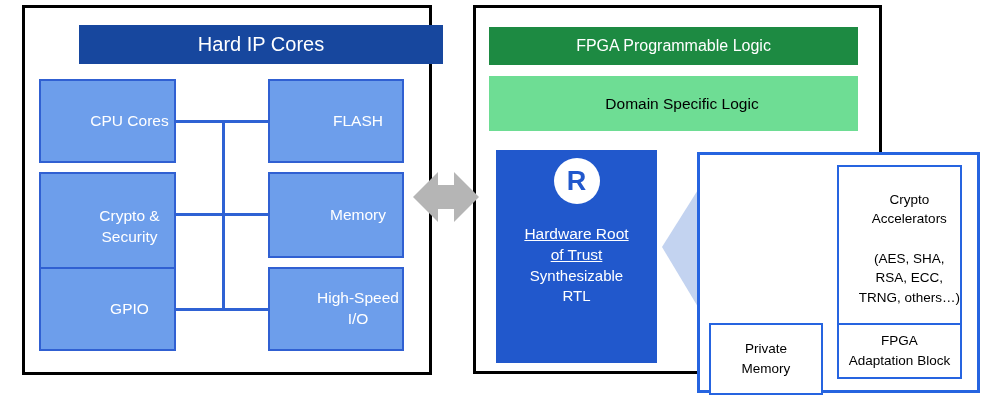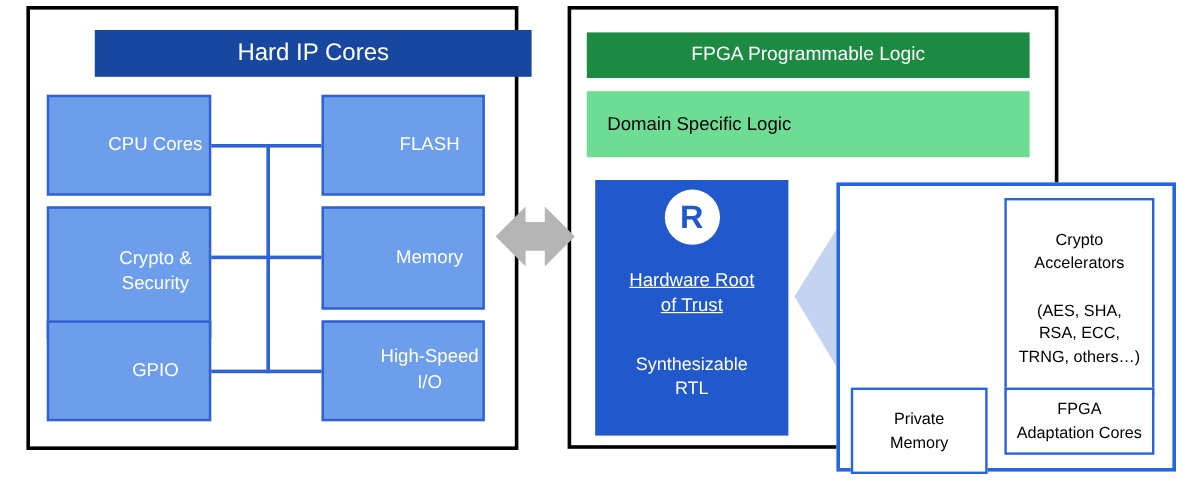--- a/index.html
+++ b/index.html
@@ -66,42 +66,42 @@
   #panel-arrow { left: 412px; top: 170px; width: 68px; height: 54px; z-index: 4; }
 
   
   #fpga-header {
     left: 13px; top: 19px; width: 369px; height: 38px;
     background: #1D8A42; color: #ffffff; font-size: 16px;
   }
   #dsl-bar {
     left: 13px; top: 68px; width: 369px; height: 55px;
     background: #6EDD94; color: #000000; font-size: 15.5px;
-    justify-content: flex-start;
+    justify-content: center;
     padding-left: 17px;
     text-align: left;
   }
   #rot-box {
     position: absolute;
     left: 20px; top: 142px; width: 161px; height: 213px;
     background: #2158CC; color: #ffffff;
     display: flex; flex-direction: column; align-items: center;
     text-align: center;
   }
   .logo-circle {
     margin-top: 8px;
     width: 46px; height: 46px;
     border-radius: 50%;
     background: #ffffff;
     color: #2158CC;
     font-size: 27px; font-weight: 700;
     display: flex; align-items: center; justify-content: center;
   }
   .rot-title { margin-top: 20px; font-size: 15.5px; line-height: 1.35; text-decoration: underline; }
-  .rot-sub   { margin-top: 28px; font-size: 15px;   line-height: 1.35; }
+  .rot-sub   { margin-top: 0; font-size: 15px;   line-height: 1.35; }
 
   
   #callout {
     position: absolute;
     left: 697px; top: 152px; width: 283px; height: 241px;
     background: #ffffff;
     border: 3px solid #2664E0;
     z-index: 5;
   }
   #callout-pointer { left: 659px; top: 182px; width: 42px; height: 133px; z-index: 4; }
@@ -109,21 +109,21 @@
     position: absolute;
     background: #ffffff;
     border: 2.5px solid #2664E0;
     color: #000000;
     font-size: 13.5px;
     line-height: 1.45;
     display: flex; align-items: center; justify-content: center;
     text-align: center;
   }
   #cbox-riscv  { left: 9px;   top: 10px;  width: 114px; height: 140px; }
-  #cbox-crypto { left: 137px; top: 10px;  width: 125px; height: 167px; }
+  #cbox-crypto { left: 137px; top: 10px;  width: 125px; height: 167px; justify-content: flex-end; }
   #cbox-pmem   { left: 9px;   top: 168px; width: 114px; height: 72px; }
   #cbox-fab    { left: 137px; top: 168px; width: 125px; height: 56px; }
 </style>
 </head>
 <body>
 
 <div class="canvas">
 
   <div id="left-panel" class="panel">
     <div id="hard-ip-header" class="bar">
@@ -192,17 +192,17 @@
 (AES, SHA,
 RSA, ECC,
 TRNG, others…)</span>
     </div>
     <div id="cbox-pmem" class="callout-box">
       <span class="pre">Private
 Memory</span>
     </div>
     <div id="cbox-fab" class="callout-box">
       <span class="pre">FPGA
-Adaptation Cores</span>
+Adaptation Block</span>
     </div>
   </div>
 
 </div>
 
 </body></html>

